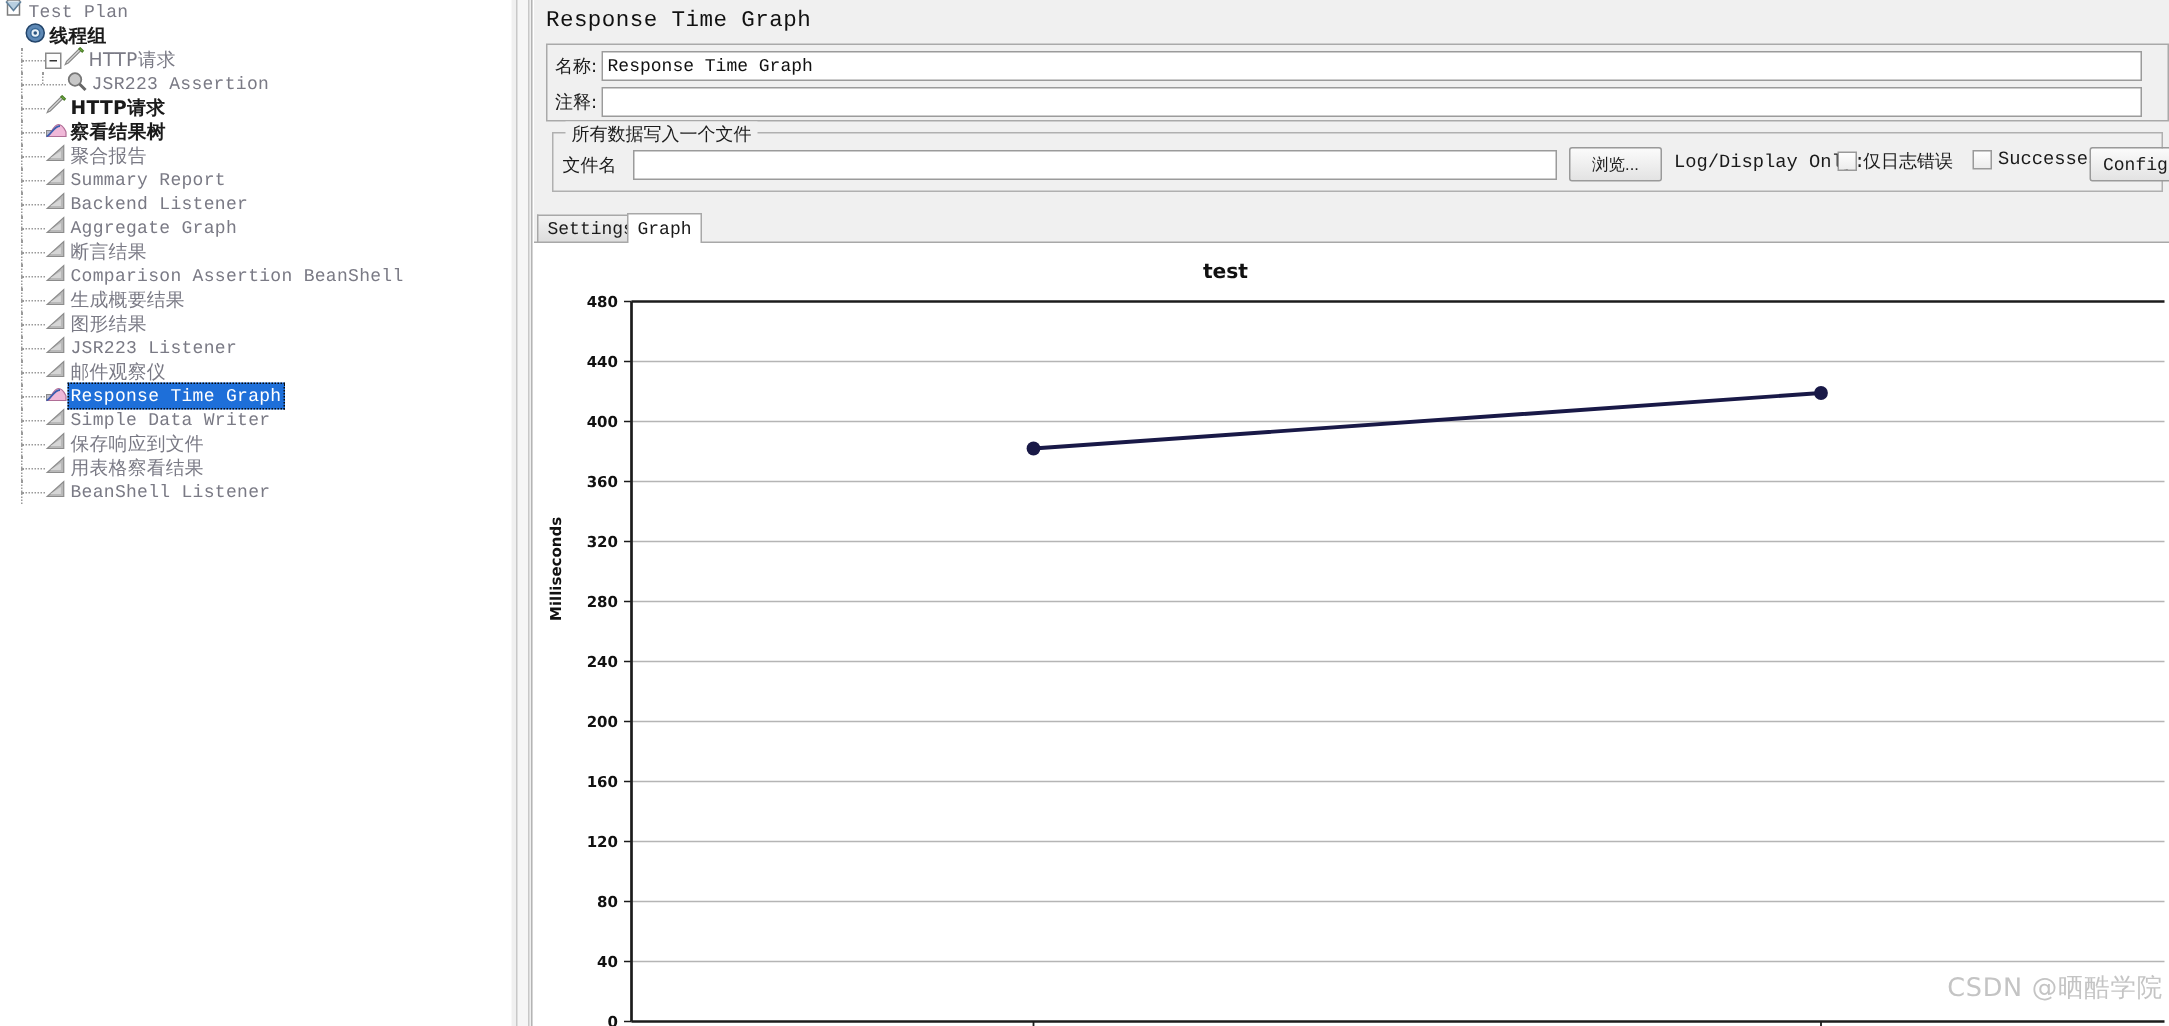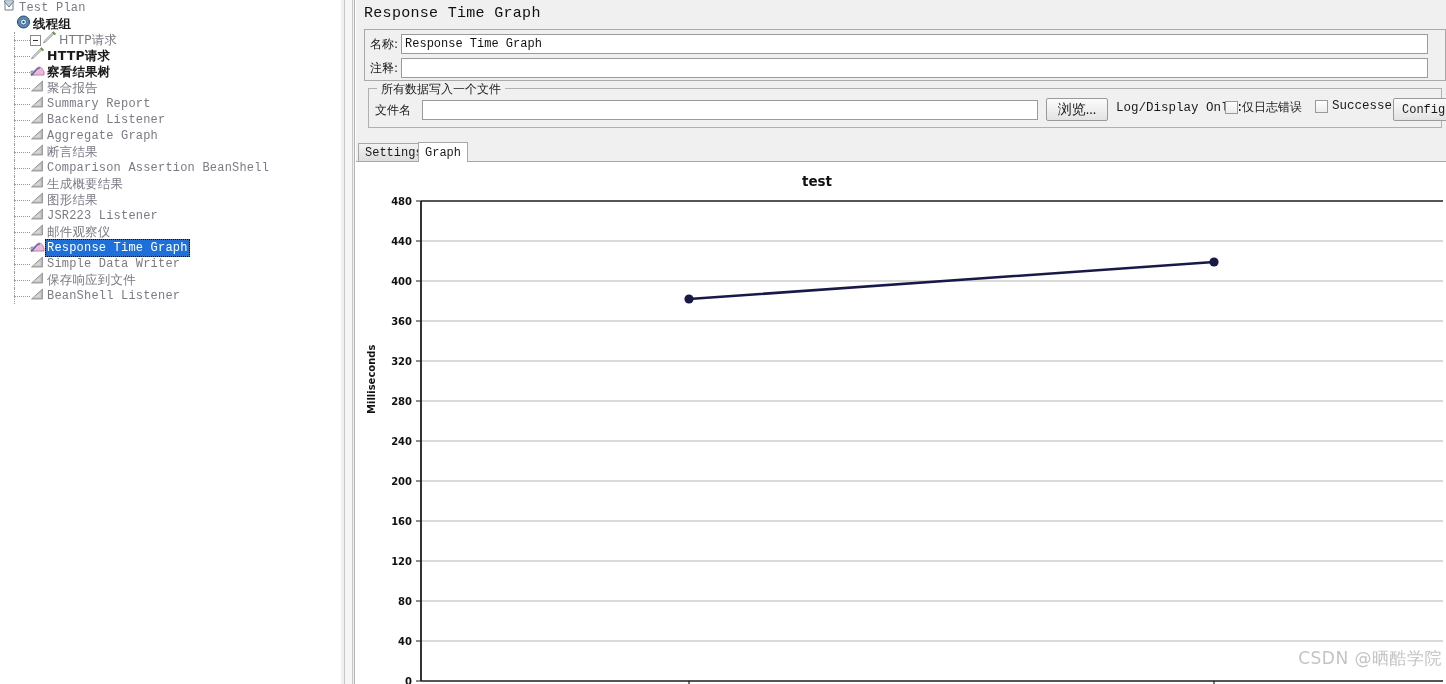--- a/index.html
+++ b/index.html
@@ -167,22 +167,22 @@
   #filename-input {
     position: absolute; left: 53px; top: 11px;
     width: 616px; height: 20px;
     background: #ffffff;
     border: 1px solid #9b9b9b;
   }
   .btn {
     background: linear-gradient(#fbfbfb, #e3e3e3);
     border: 1px solid #9a9a9a;
     border-radius: 2px;
-    font-family: Liberation Serif, serif;
-    font-size: 14px;
+    font-family: Liberation Sans, sans-serif;
+    font-size: 11px;
     color: #1a1a1a;
     display: flex;
     align-items: center;
     justify-content: center;
     white-space: nowrap;
   }
   #browse-btn {
     position: absolute; left: 677px; top: 9px;
     width: 62px; height: 23px;
   }
@@ -320,20 +320,32 @@
             <span class="vline" style="left: 14px;"></span>
             <span class="hline" style="left: 14px; right: 0px;"></span>
           </span>
           <span class="expander"></span>
           <span class="ic"><svg width="15" height="14" viewBox="0 0 15 14">
               <path d="M1.5 12 L3.5 11 L12.5 2.2 L11.3 1 L2.4 9.9 Z" fill="#d9d9d9" stroke="#8a8a8a" stroke-width="0.8"></path>
               <path d="M10.6 1.6 L12.8 3.8 L13.6 2.9 L11.5 0.8 Z" fill="#7bbf4a" stroke="#4d8029" stroke-width="0.8"></path>
             </svg></span>
           <span class="label">HTTP请求</span>
         </div>
+        <div class="tree-row" style="margin-top: 0px;">
+          <span class="indent" style="width: 44px; position: relative;">
+            <span class="vline" style="left: 14px;"></span>
+            <span class="hline" style="left: 14px; right: 0px;"></span>
+            <span class="vhalf" style="left: 28px;"></span>
+          </span>
+          <span class="ic"><svg width="15" height="14" viewBox="0 0 15 14">
+              <circle cx="6" cy="6" r="4.2" fill="#c8c8c8" stroke="#777" stroke-width="1.2"></circle>
+              <line x1="9" y1="9" x2="13" y2="13" stroke="#666" stroke-width="2"></line>
+            </svg></span>
+          <span class="label">JSR223 Assertion</span>
+        </div>
         <div class="tree-row cjk strong" style="margin-top: 0px;">
           <span class="indent" style="width: 30px; position: relative;">
             <span class="vline" style="left: 14px;"></span>
             <span class="hline" style="left: 14px; right: 0px;"></span>
           </span>
           <span class="ic"><svg width="15" height="14" viewBox="0 0 15 14">
               <path d="M1.5 12 L3.5 11 L12.5 2.2 L11.3 1 L2.4 9.9 Z" fill="#d9d9d9" stroke="#8a8a8a" stroke-width="0.8"></path>
               <path d="M10.6 1.6 L12.8 3.8 L13.6 2.9 L11.5 0.8 Z" fill="#7bbf4a" stroke="#4d8029" stroke-width="0.8"></path>
             </svg></span>
           <span class="label">HTTP请求</span>
@@ -486,20 +498,31 @@
         <div class="tree-row cjk" style="margin-top: 0px;">
           <span class="indent" style="width: 30px; position: relative;">
             <span class="vline" style="left: 14px;"></span>
             <span class="hline" style="left: 14px; right: 0px;"></span>
           </span>
           <span class="ic"><svg width="15" height="14" viewBox="0 0 15 14">
               <path d="M1.5 12 L12.5 12 L12.5 2 Z" fill="#b9b9b9" stroke="#8c8c8c" stroke-width="0.8"></path>
               <path d="M3.5 10.4 L10.6 10.4 L10.6 5.6 Z" fill="#d6d6d6"></path>
             </svg></span>
           <span class="label">保存响应到文件</span>
+        </div>
+        <div class="tree-row cjk" style="margin-top: 0px;">
+          <span class="indent" style="width: 30px; position: relative;">
+            <span class="vline" style="left: 14px;"></span>
+            <span class="hline" style="left: 14px; right: 0px;"></span>
+          </span>
+          <span class="ic"><svg width="15" height="14" viewBox="0 0 15 14">
+              <path d="M1.5 12 L12.5 12 L12.5 2 Z" fill="#b9b9b9" stroke="#8c8c8c" stroke-width="0.8"></path>
+              <path d="M3.5 10.4 L10.6 10.4 L10.6 5.6 Z" fill="#d6d6d6"></path>
+            </svg></span>
+          <span class="label">用表格察看结果</span>
         </div>
         <div class="tree-row" style="margin-top: 0px;">
           <span class="indent" style="width: 30px; position: relative;">
             <span class="vline" style="left: 14px;"></span>
             <span class="hline" style="left: 14px; right: 0px;"></span>
           </span>
           <span class="ic"><svg width="15" height="14" viewBox="0 0 15 14">
               <path d="M1.5 12 L12.5 12 L12.5 2 Z" fill="#b9b9b9" stroke="#8c8c8c" stroke-width="0.8"></path>
               <path d="M3.5 10.4 L10.6 10.4 L10.6 5.6 Z" fill="#d6d6d6"></path>
             </svg></span>

